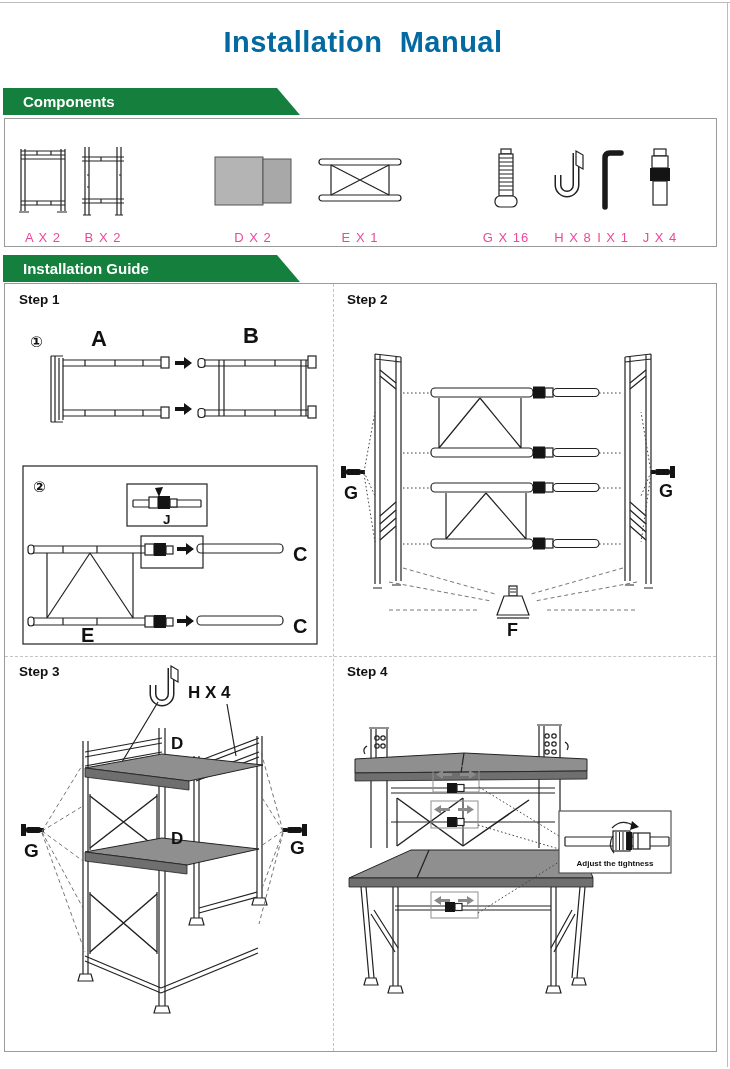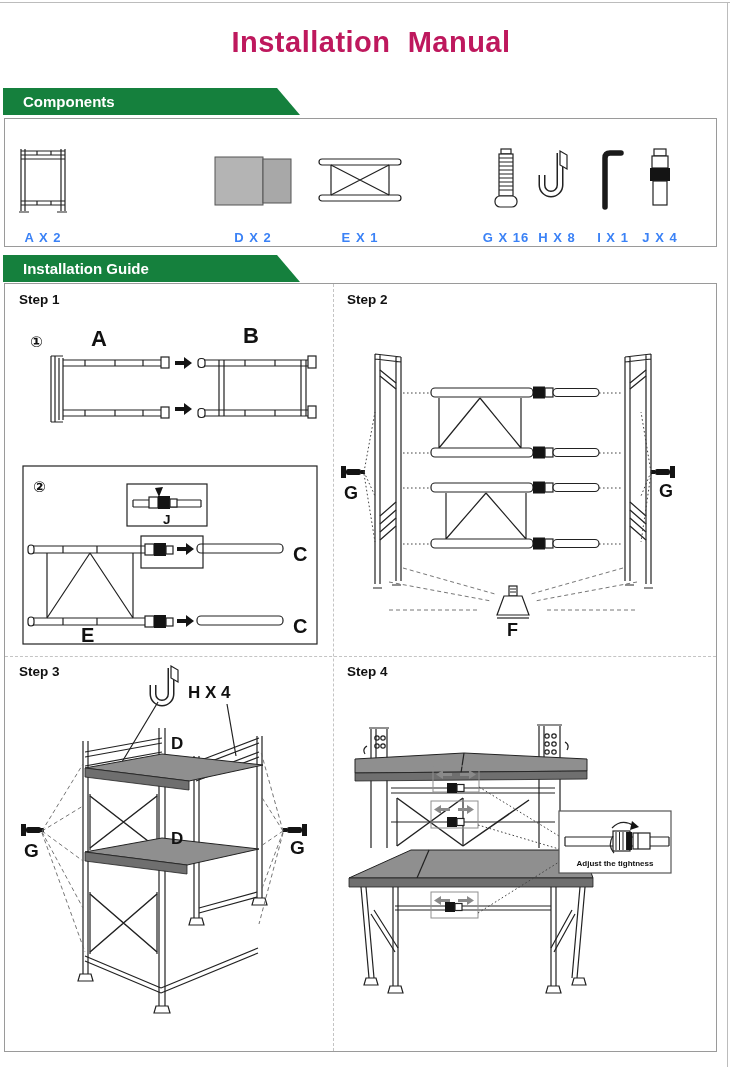--- a/index.html
+++ b/index.html
@@ -1,30 +1,30 @@
 <!DOCTYPE html>
 <html><head>
 <meta charset="utf-8">
 <style>
   html,body{margin:0;padding:0;background:#fff;}
   body{width:730px;height:1069px;position:relative;font-family:"Liberation Sans",sans-serif;overflow:hidden;}
   .page-edge-top{position:absolute;left:0;top:2px;width:730px;border-top:1.5px solid #bcbcbc;}
   .page-edge-right{position:absolute;top:2px;left:727px;height:1065px;border-left:1.5px solid #bcbcbc;}
-  .title{position:absolute;top:26px;left:12px;width:718px;margin:0;text-align:center;
-         font-size:29px;font-weight:bold;color:#be185d;letter-spacing:.5px;white-space:pre;}
+  .title{position:absolute;top:26px;left:4px;width:718px;margin:0;text-align:center;
+         font-size:29px;font-weight:bold;color:#0369a1;letter-spacing:.5px;white-space:pre;}
   .banner{position:absolute;left:3px;width:300px;height:27px;background:#15803d;color:#fff;
           font-weight:bold;font-size:15px;line-height:27px;padding-left:20px;box-sizing:border-box;
           clip-path:polygon(0 0,274px 0,297px 100%,0 100%);}
   #banner-components{top:88px;}
   #banner-guide{top:255px;}
   .components-box{position:absolute;left:4px;top:118px;width:713px;height:129px;
                   border:1.2px solid #9a9a9a;background:#fff;box-sizing:border-box;}
   .comp{position:absolute;top:26px;height:100px;display:flex;flex-direction:column;
         align-items:center;justify-content:space-between;}
-  .clabel{font-weight:bold;font-size:13px;color:#3b82f6;letter-spacing:1px;white-space:nowrap;}
+  .clabel{font-weight:normal;font-size:13px;color:#ec4899;letter-spacing:1px;white-space:nowrap;}
   .guide-box{position:absolute;left:4px;top:283px;width:713px;height:769px;
              border:1.2px solid #9a9a9a;background:#fff;box-sizing:border-box;padding-left:32px;}
   .divider-v{position:absolute;left:328px;top:0;height:767px;border-left:1.5px dashed #c4c4c4;}
   .divider-h{position:absolute;left:0;top:372px;width:711px;border-top:1.5px dashed #c4c4c4;}
   .quad{position:absolute;}
   svg{display:block;}
   .s{stroke:#222;stroke-width:1.2;fill:none;}
   .s2{stroke:#222;stroke-width:1.5;fill:none;}
   .f{fill:#141414;stroke:none;}
   .w{fill:#fff;stroke:#222;stroke-width:1.2;}
@@ -51,20 +51,27 @@
 <div class="components-box">
 
   <div class="comp" style="left:12px;width:52px;">
     <svg width="52" height="74" viewBox="0 0 52 74">
       <path class="s" d="M4,4 V66 M8,4 V66 M44,4 V66 M48,4 V66 M4,6 H48 M4,10 H48 M4,14 H48 M4,56 H48 M4,60 H48 M2,67 H12 M40,67 H50"></path>
       <path class="s" d="M20,6 V10 M34,6 V10 M20,56 V60 M34,56 V60"></path>
     </svg>
     <div class="clabel">A X 2</div>
   </div>
 
+  <div class="comp" style="left:72px;width:52px;">
+    <svg width="52" height="74" viewBox="0 0 52 74">
+      <path class="s" d="M8,2 V70 M12,2 V70 M40,2 V70 M44,2 V70 M5,12 H47 M5,16 H47 M5,54 H47 M5,58 H47 M6,70 H14 M38,70 H46"></path>
+      <path class="s" d="M24,12 V16 M24,54 V58 M10,30 h2 M10,42 h2 M42,30 h2"></path>
+    </svg>
+    <div class="clabel">B X 2</div>
+  </div>
 
 
   <div class="comp" style="left:206px;width:84px;">
     <svg width="84" height="74" viewBox="0 0 84 74">
       <rect x="4" y="12" width="48" height="48" fill="#b4b4b4" class="pgray"></rect>
       <rect x="52" y="14" width="28" height="44" fill="#a8a8a8" class="pgray"></rect>
     </svg>
     <div class="clabel">D X 2</div>
   </div>
 
@@ -81,21 +88,21 @@
   <div class="comp" style="left:478px;width:46px;">
     <svg width="46" height="74" viewBox="0 0 46 74">
       <rect class="w" x="18" y="4" width="10" height="5"></rect>
       <rect class="w" x="16" y="9" width="14" height="42"></rect>
       <path class="s" d="M16,13 h14 M16,17 h14 M16,21 h14 M16,25 h14 M16,29 h14 M16,33 h14 M16,37 h14 M16,41 h14 M16,45 h14"></path>
       <rect class="w" x="12" y="51" width="22" height="11" rx="5"></rect>
     </svg>
     <div class="clabel">G X 16</div>
   </div>
 
-  <div class="comp" style="left:530px;width:44px;">
+  <div class="comp" style="left:546px;width:44px;">
     <svg width="44" height="74" viewBox="0 0 44 74">
       <path d="M25,8 v32 a9,9 0 0 1 -18,0 v-10" stroke="#222" stroke-width="7" fill="none"></path>
       <path d="M25,8 v32 a9,9 0 0 1 -18,0 v-10" stroke="#fff" stroke-width="4" fill="none"></path>
       <polygon class="w" points="25,6 32,10 32,24 25,20"></polygon>
     </svg>
     <div class="clabel">H X 8</div>
   </div>
 
   <div class="comp" style="left:588px;width:40px;">
     <svg width="40" height="74" viewBox="0 0 40 74">

